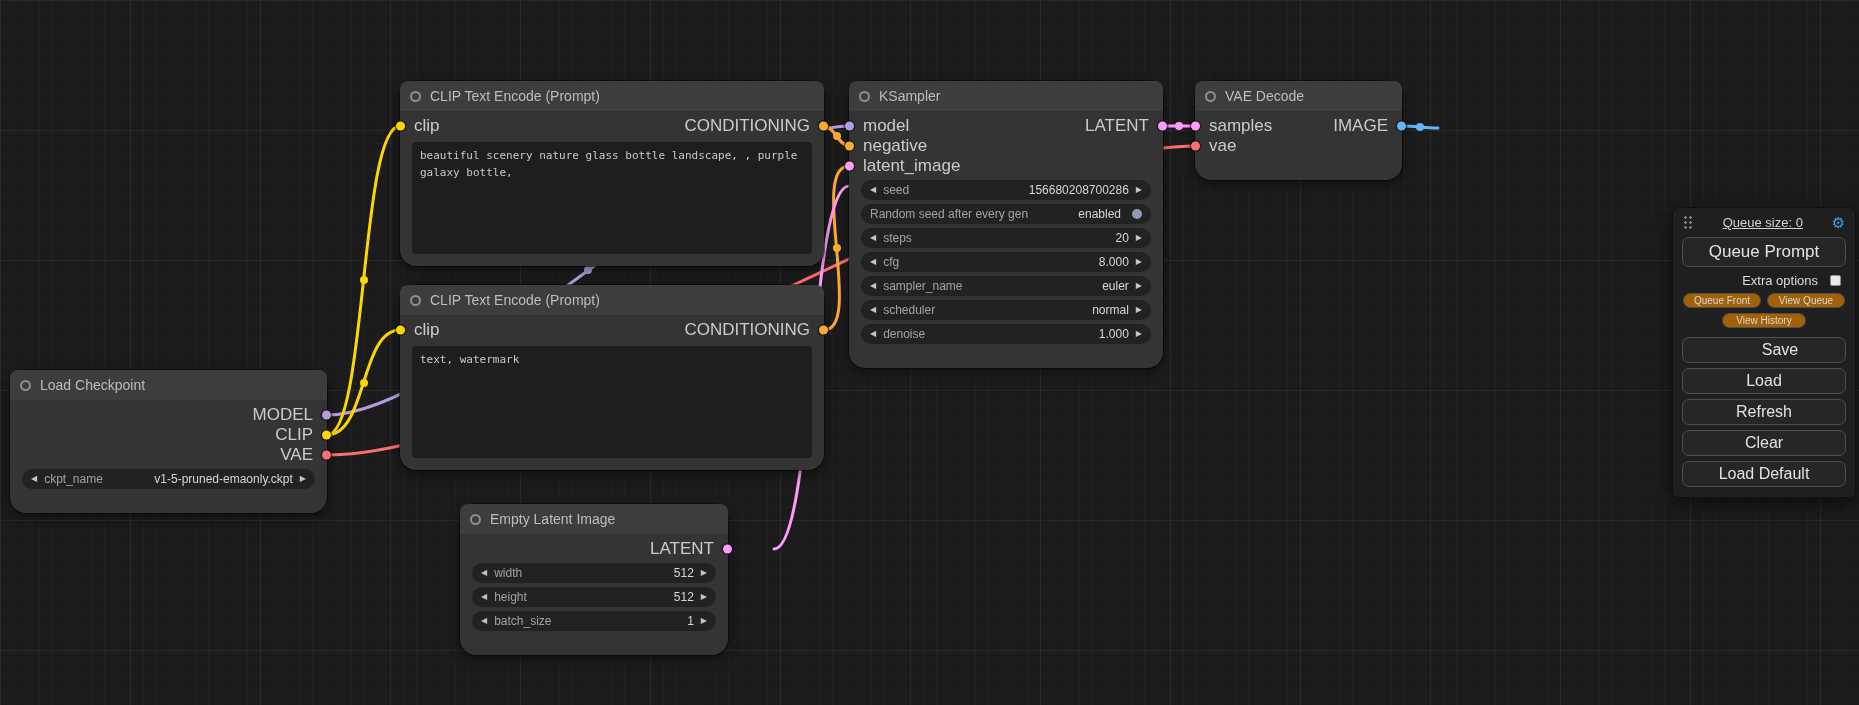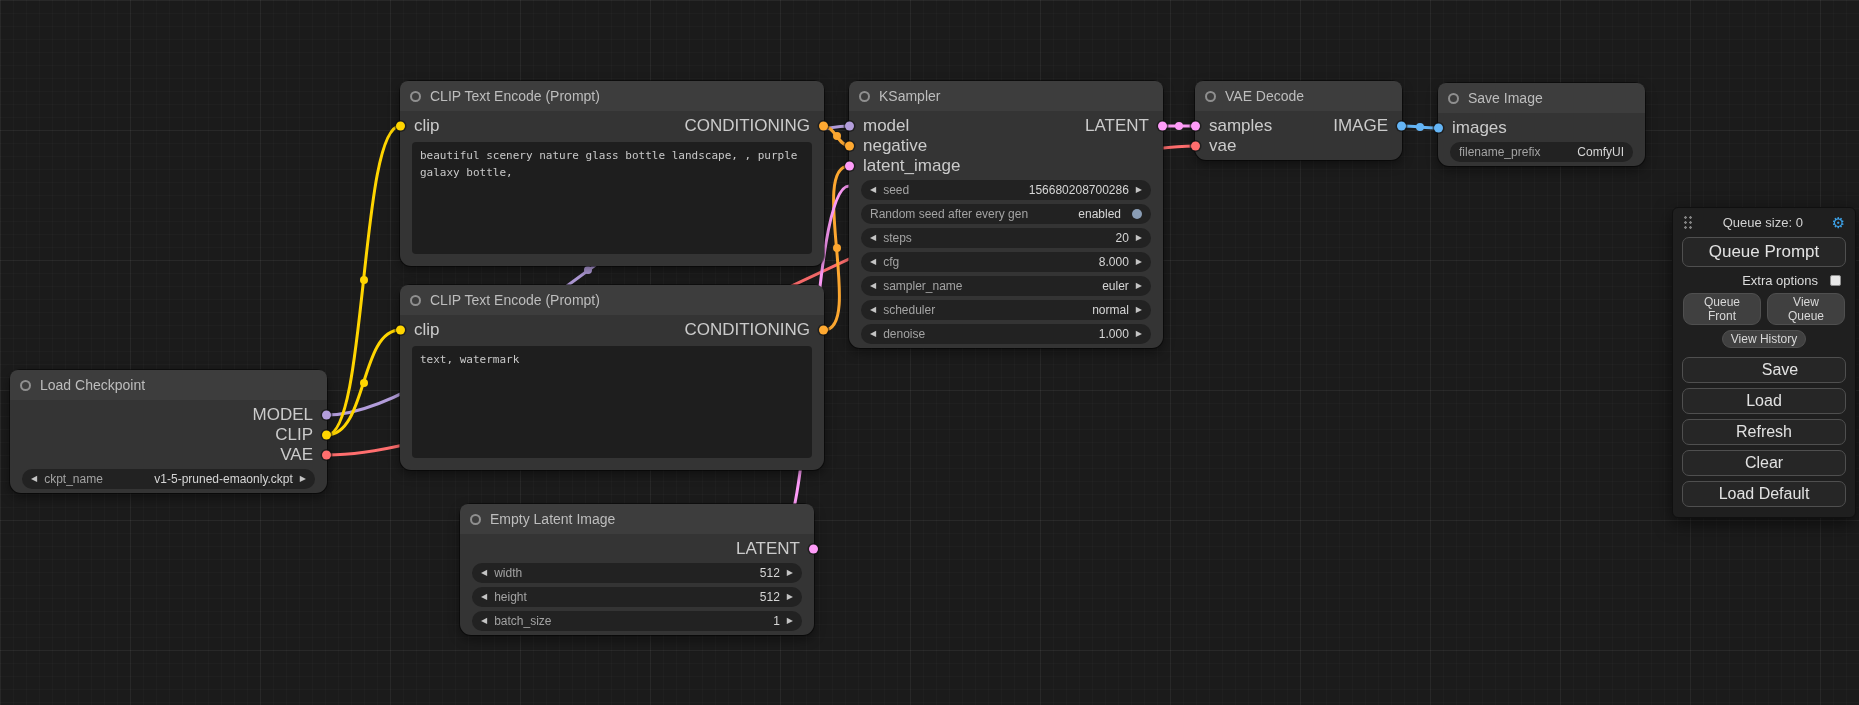--- a/index.html
+++ b/index.html
@@ -7,28 +7,28 @@
   .canvas{position:relative;width:1859px;height:705px;background-color:#1b1b1b;
     background-image:
       linear-gradient(rgba(255,255,255,.04) 1px,transparent 1px),
       linear-gradient(90deg,rgba(255,255,255,.04) 1px,transparent 1px),
       linear-gradient(rgba(255,255,255,.018) 1px,transparent 1px),
       linear-gradient(90deg,rgba(255,255,255,.018) 1px,transparent 1px);
     background-size:130px 130px,130px 130px,13px 13px,13px 13px;}
   .wires{position:absolute;left:0;top:0;z-index:1;}
   .wires path{fill:none;stroke-width:3;stroke-linecap:round;}
 
-  .node{position:absolute;z-index:2;background:#343434;border-radius:11px;
+  .node{position:absolute;z-index:2;background:#343434;border-radius:16px;
     box-shadow:0 0 0 1px rgba(0,0,0,.45),0 4px 12px rgba(0,0,0,.45);}
   .node-title{height:30px;display:flex;align-items:center;gap:9px;padding:0 10px;
     background:#3d3d3d;border-radius:8px 8px 0 0;color:#bdbdbd;font-size:14px;}
   .collapse-dot{width:11px;height:11px;border-radius:50%;background:#3d3d3d;
     border:2px solid #8f8f8f;box-sizing:border-box;flex:none;}
   .node-body{position:relative;padding-top:5px;}
-  .node-body.pb{padding-bottom:4px;}
+  .node-body.pb{padding-bottom:24px;}
   .prow{position:relative;height:20px;display:flex;align-items:center;
     padding:0 14px;font-size:17px;color:#cbcbcb;}
   .out-label{margin-left:auto;}
   .pdot{position:absolute;width:9px;height:9px;border-radius:50%;top:50%;
     transform:translateY(-50%);box-shadow:0 0 0 1.5px rgba(15,15,15,.55);}
   .pdot.in{left:-4px;}
   .pdot.out{right:-4px;}
 
   .widget{height:20px;margin:4px 12px 0;background:#222;border-radius:10px;
     display:flex;align-items:center;padding:0 9px;font-size:12px;gap:7px;}
@@ -42,33 +42,33 @@
     padding:6px 8px;color:#c9c9c9;font:11px/1.5 "DejaVu Sans Mono",monospace;
     resize:none;outline:none;overflow:hidden;}
 
   .queue-panel{position:absolute;left:1672px;top:207px;width:184px;z-index:3;
     background:#1f1f1f;border:1px solid #101010;border-radius:6px;
     box-shadow:0 6px 18px rgba(0,0,0,.55);padding-bottom:10px;box-sizing:border-box;}
   .qp-header{display:flex;align-items:center;gap:8px;padding:7px 10px 3px;}
   .drag-dots{width:11px;height:15px;flex:none;
     background-image:radial-gradient(#828282 1.1px,transparent 1.5px);
     background-size:5px 5px;}
-  .qp-title{flex:1;text-align:center;font-size:13px;color:#d2d2d2;}
+  .qp-title{flex:1;text-align:center;font-size:13px;color:#d2d2d2;text-decoration:underline;}
   .gear{flex:none;font-size:15px;line-height:1;cursor:pointer;}
   .qp-big{display:block;width:calc(100% - 18px);margin:5px auto 0;background:#262626;
     border:1px solid #4f4f4f;border-radius:7px;color:#e2e2e2;font-size:16px;
     padding:3px 0;font-family:"Liberation Sans",sans-serif;cursor:pointer;}
   .qp-primary{font-size:17px;padding:4px 14px;margin-top:4px;}
   .qp-extra{display:flex;align-items:center;justify-content:flex-end;gap:12px;
     padding:6px 14px 0;font-size:13px;color:#dcdcdc;}
   .qp-checkbox{width:11px;height:11px;background:#e8e8e8;border:1px solid #909090;
     border-radius:2px;box-sizing:border-box;cursor:pointer;}
   .qp-row{display:flex;justify-content:center;gap:6px;margin-top:5px;padding:0 10px;}
-  .qp-small{background:#404040;border:1px solid #4f4f4f;border-radius:9px;
-    color:#d8d8d8;font-size:12px;padding:1px 8px;flex:1;
+  .qp-small{background:#a16207;border:1px solid #4f4f4f;border-radius:9px;
+    color:#d8d8d8;font-size:10px;padding:1px 8px;flex:1;
     font-family:"Liberation Sans",sans-serif;cursor:pointer;}
   .qp-row.center .qp-small{flex:0 0 auto;min-width:84px;}
   .gap-top{margin-top:9px;padding-left:32px;}
 </style>
 </head>
 <body>
 
 <div class="canvas">
 
   <svg class="wires" width="1859" height="705" viewBox="0 0 1859 705">
@@ -145,21 +145,21 @@
       <div class="prow">
         <span class="pdot in" style="background-color: rgb(255, 213, 0);"></span>
         <span>clip</span>
         <span class="out-label">CONDITIONING</span>
         <span class="pdot out" style="background-color: rgb(255, 169, 49);"></span>
       </div>
       <textarea class="prompt-text" style="height: 112px;" spellcheck="false">text, watermark</textarea>
     </div>
   </div>
 
-  <div class="node" style="left:460px;top:504px;width:354px;">
+  <div class="node" style="left:460px;top:504px;width:268px;">
     <div class="node-title">
       <span class="collapse-dot"></span>
       <span>Empty Latent Image</span>
     </div>
     <div class="node-body pb">
       <div class="prow">
         <span class="out-label">LATENT</span>
         <span class="pdot out" style="background-color: rgb(255, 156, 249);"></span>
       </div>
       <div class="widget">
@@ -259,36 +259,20 @@
         <span class="out-label">IMAGE</span>
         <span class="pdot out" style="background-color: rgb(100, 181, 246);"></span>
       </div>
       <div class="prow">
         <span class="pdot in" style="background-color: rgb(255, 110, 110);"></span>
         <span>vae</span>
       </div>
     </div>
   </div>
 
-  <div class="node" style="left:1438px;top:83px;width:207px;">
-    <div class="node-title">
-      <span class="collapse-dot"></span>
-      <span>Save Image</span>
-    </div>
-    <div class="node-body pb">
-      <div class="prow">
-        <span class="pdot in" style="background-color: rgb(100, 181, 246);"></span>
-        <span>images</span>
-      </div>
-      <div class="widget">
-        <span class="wname">filename_prefix</span>
-        <span class="wval">ComfyUI</span>
-      </div>
-    </div>
-  </div>
 
   <div class="queue-panel">
     <div class="qp-header">
       <span class="drag-dots"></span>
       <span class="qp-title">Queue size: 0</span>
       <span class="gear" style="color: rgb(61, 162, 232);">⚙</span>
     </div>
     <button class="qp-big qp-primary">Queue Prompt</button>
     <div class="qp-extra">
       <span>Extra options</span>

